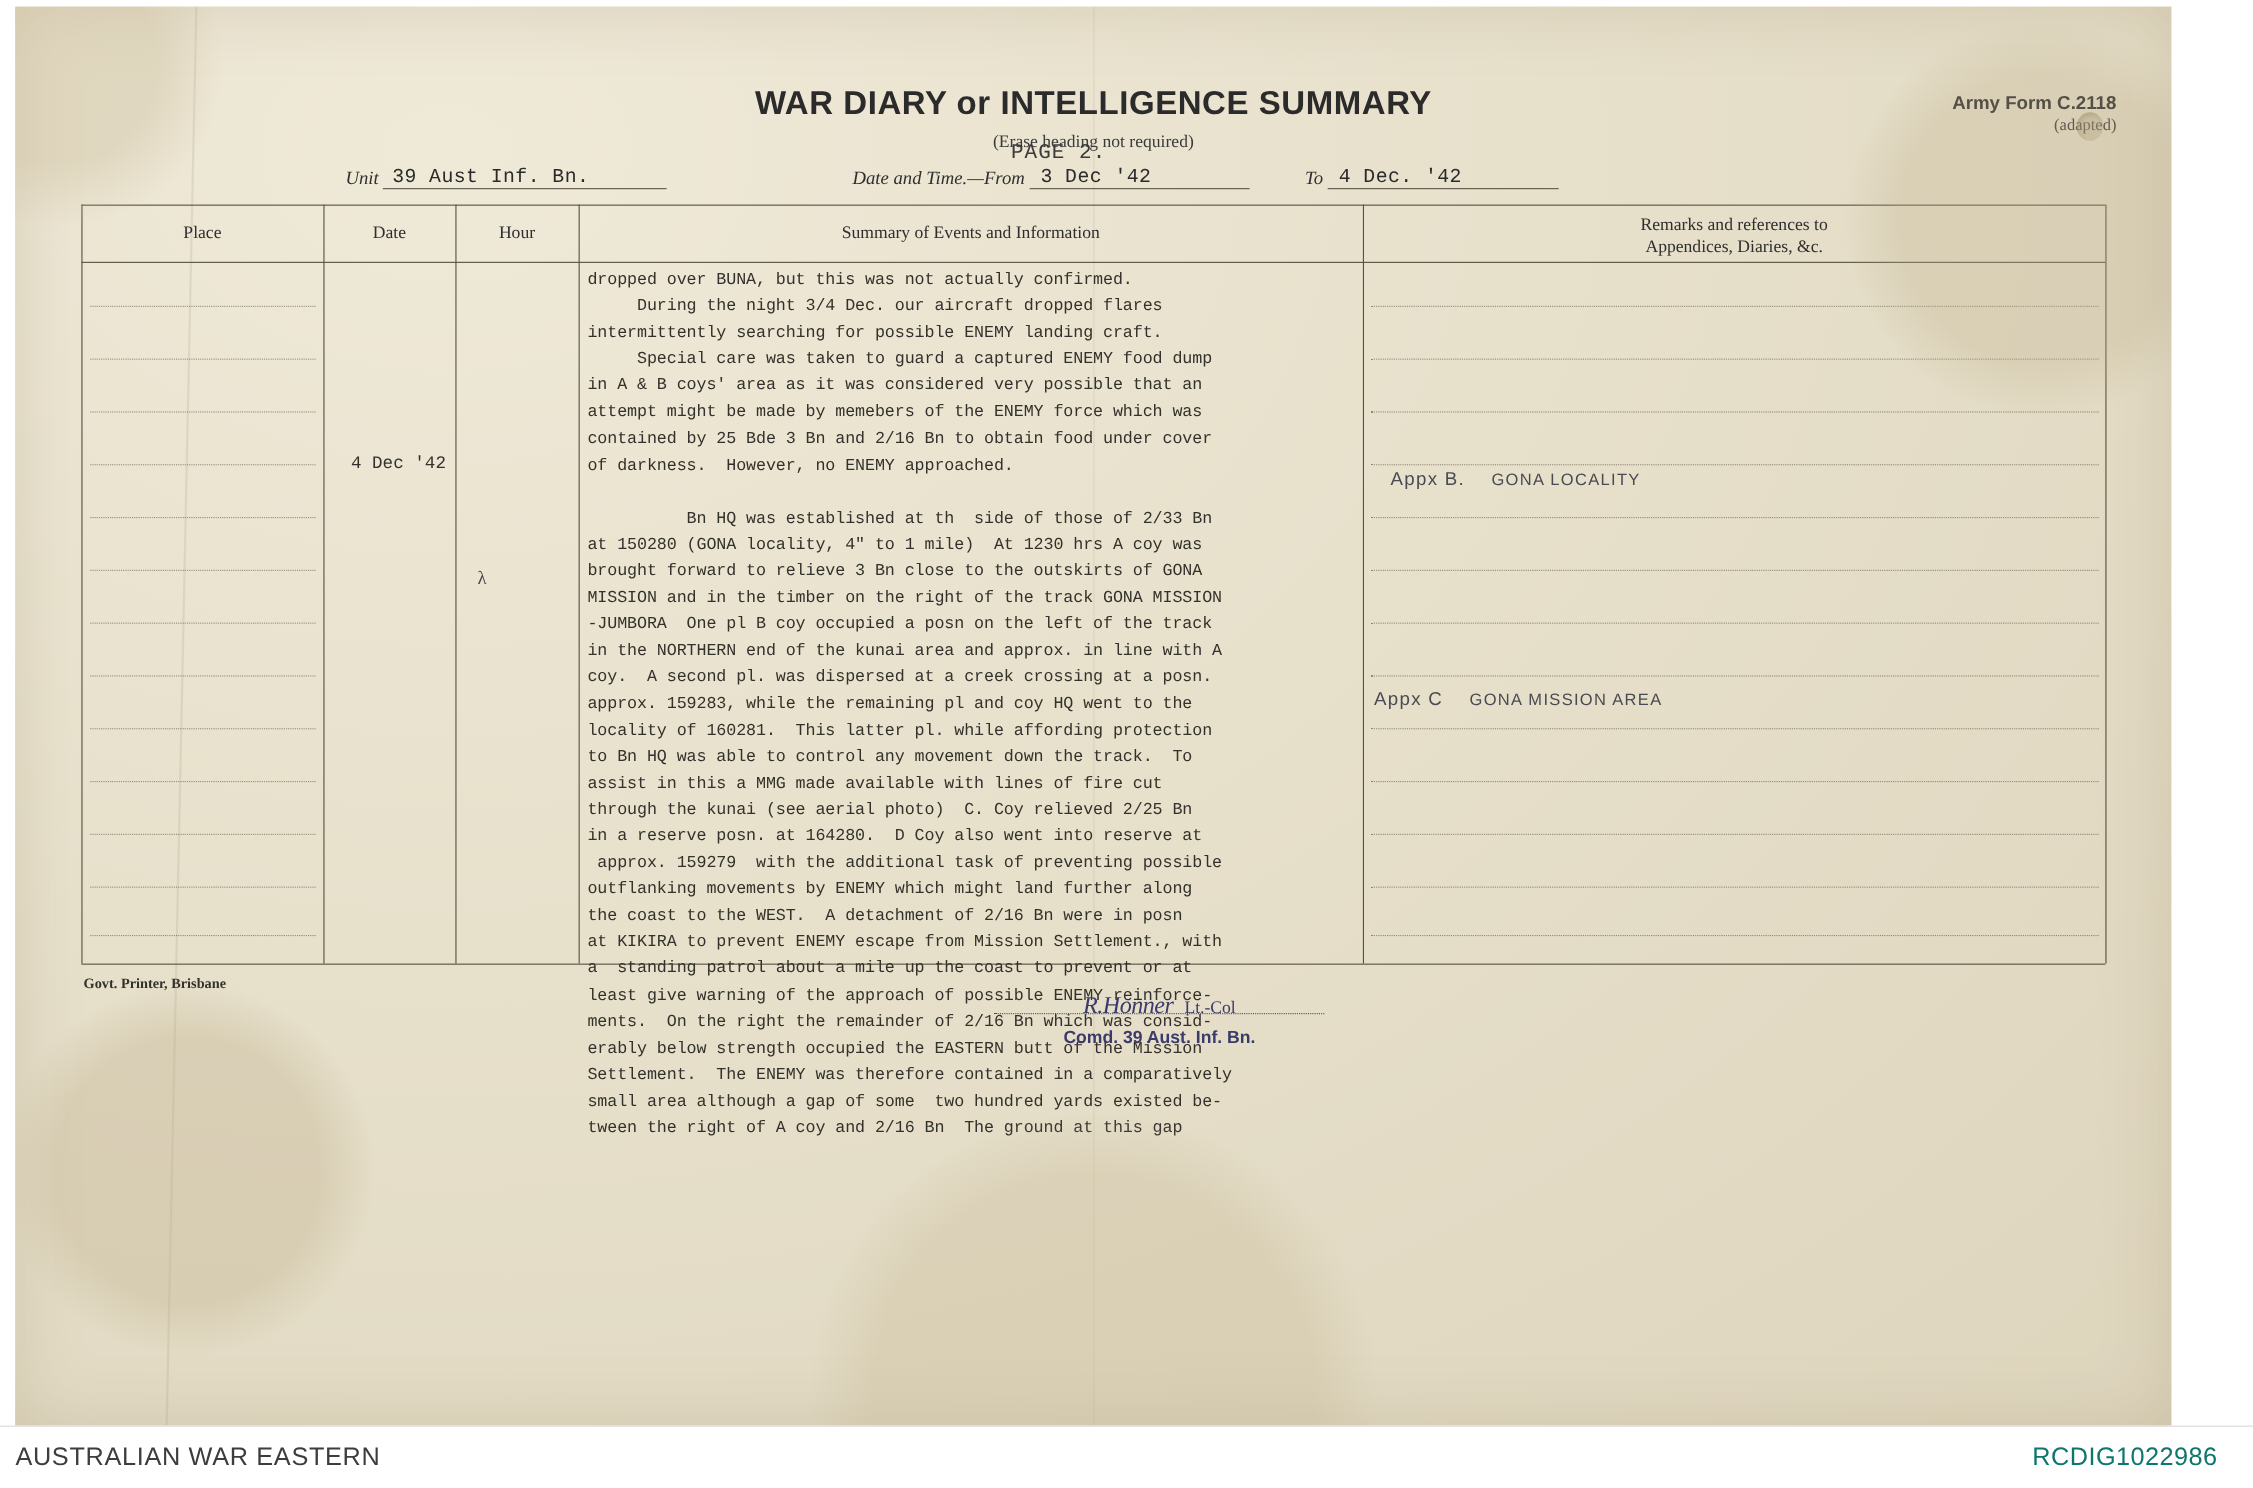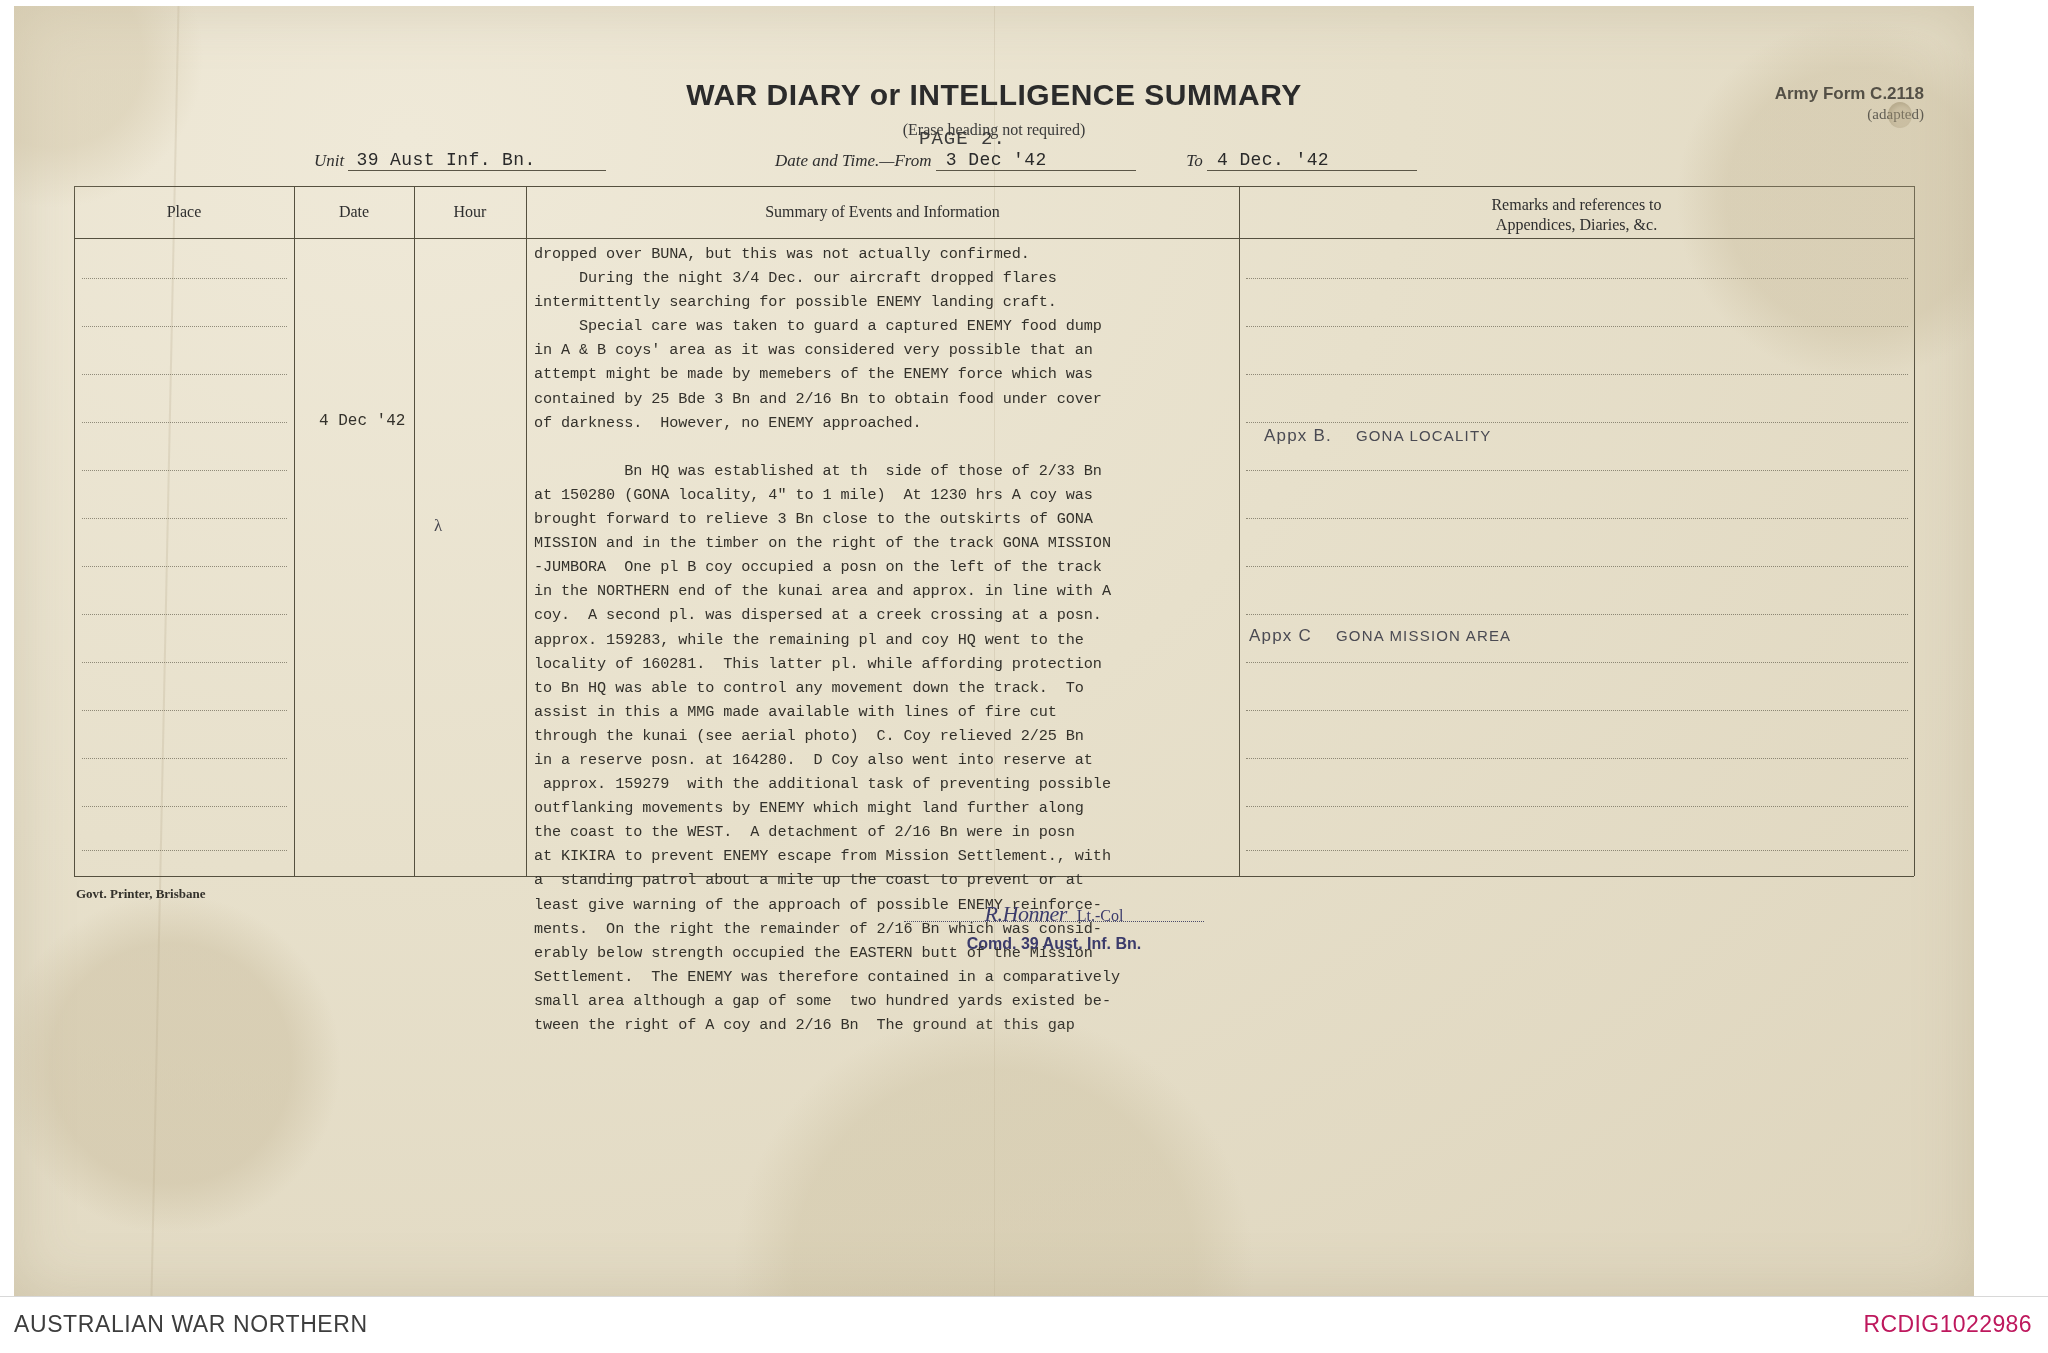--- a/index.html
+++ b/index.html
@@ -253,26 +253,26 @@
     position: absolute;
     left: 14px;
     top: 14px;
     font-family: "Liberation Sans", sans-serif;
     font-size: 23px;
     letter-spacing: 0.6px;
     color: #3d3d3d;
   }
   #accession {
     position: absolute;
-    right: 16px;
+    right: 32px;
     top: 14px;
     font-family: "Liberation Sans", sans-serif;
     font-size: 23px;
     letter-spacing: 0.4px;
-    color: #be185d;
+    color: #0f766e;
   }
 </style>
 </head>
 <body>
 
 <div id="page">
 
   <div id="paper">
 
     <div class="crease" style="left:150px; top:0; width:2px; height:1290px; transform:rotate(1.2deg);"></div>
@@ -409,17 +409,17 @@
     <div id="sig-dots"></div>
     <div id="sig-block">
       <span id="signature">R.Honner</span>
       <span style="font-family:'Liberation Serif',serif; font-size:16px; color:#3b3b6b; margin-left:6px;">Lt.-Col</span>
       <div id="sig-caption">Comd. 39 Aust. Inf. Bn.</div>
     </div>
 
   </div>
 
   <div id="bottom-bar">
-    <div id="institution">AUSTRALIAN WAR NORTHERN</div>
+    <div id="institution">AUSTRALIAN WAR EASTERN</div>
     <div id="accession">RCDIG1022986</div>
   </div>
 
 </div>
 
 </body></html>

